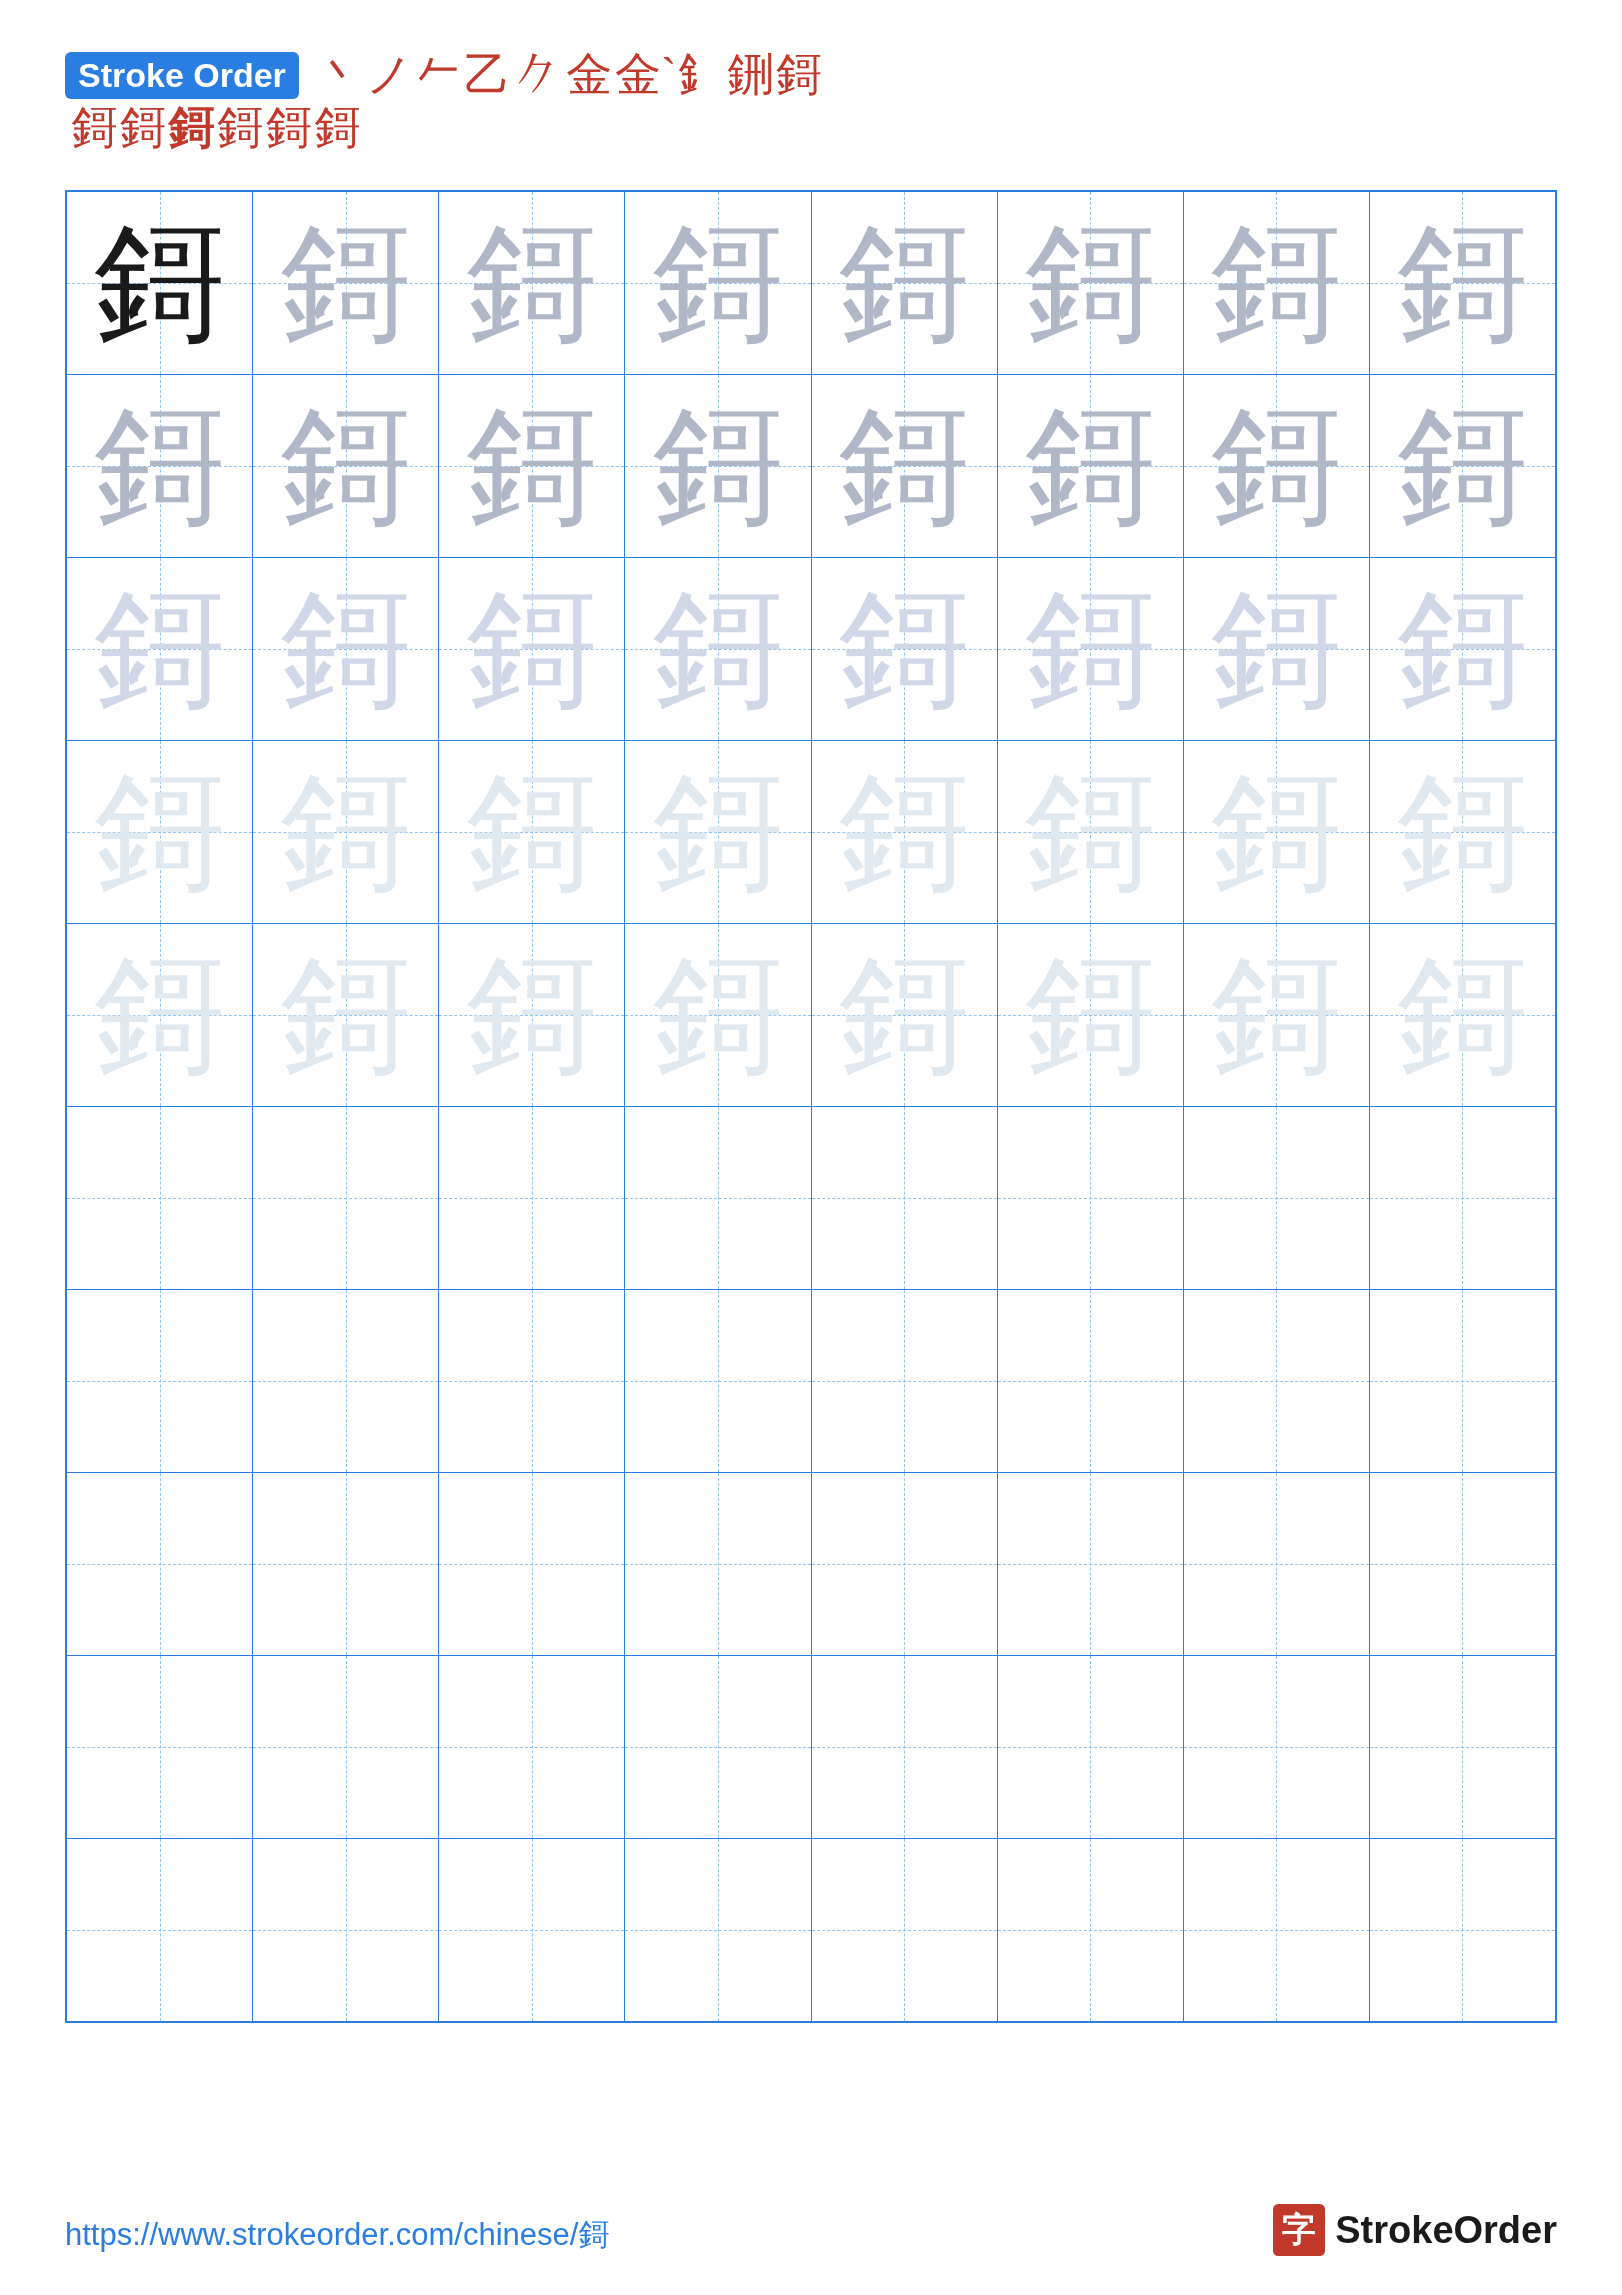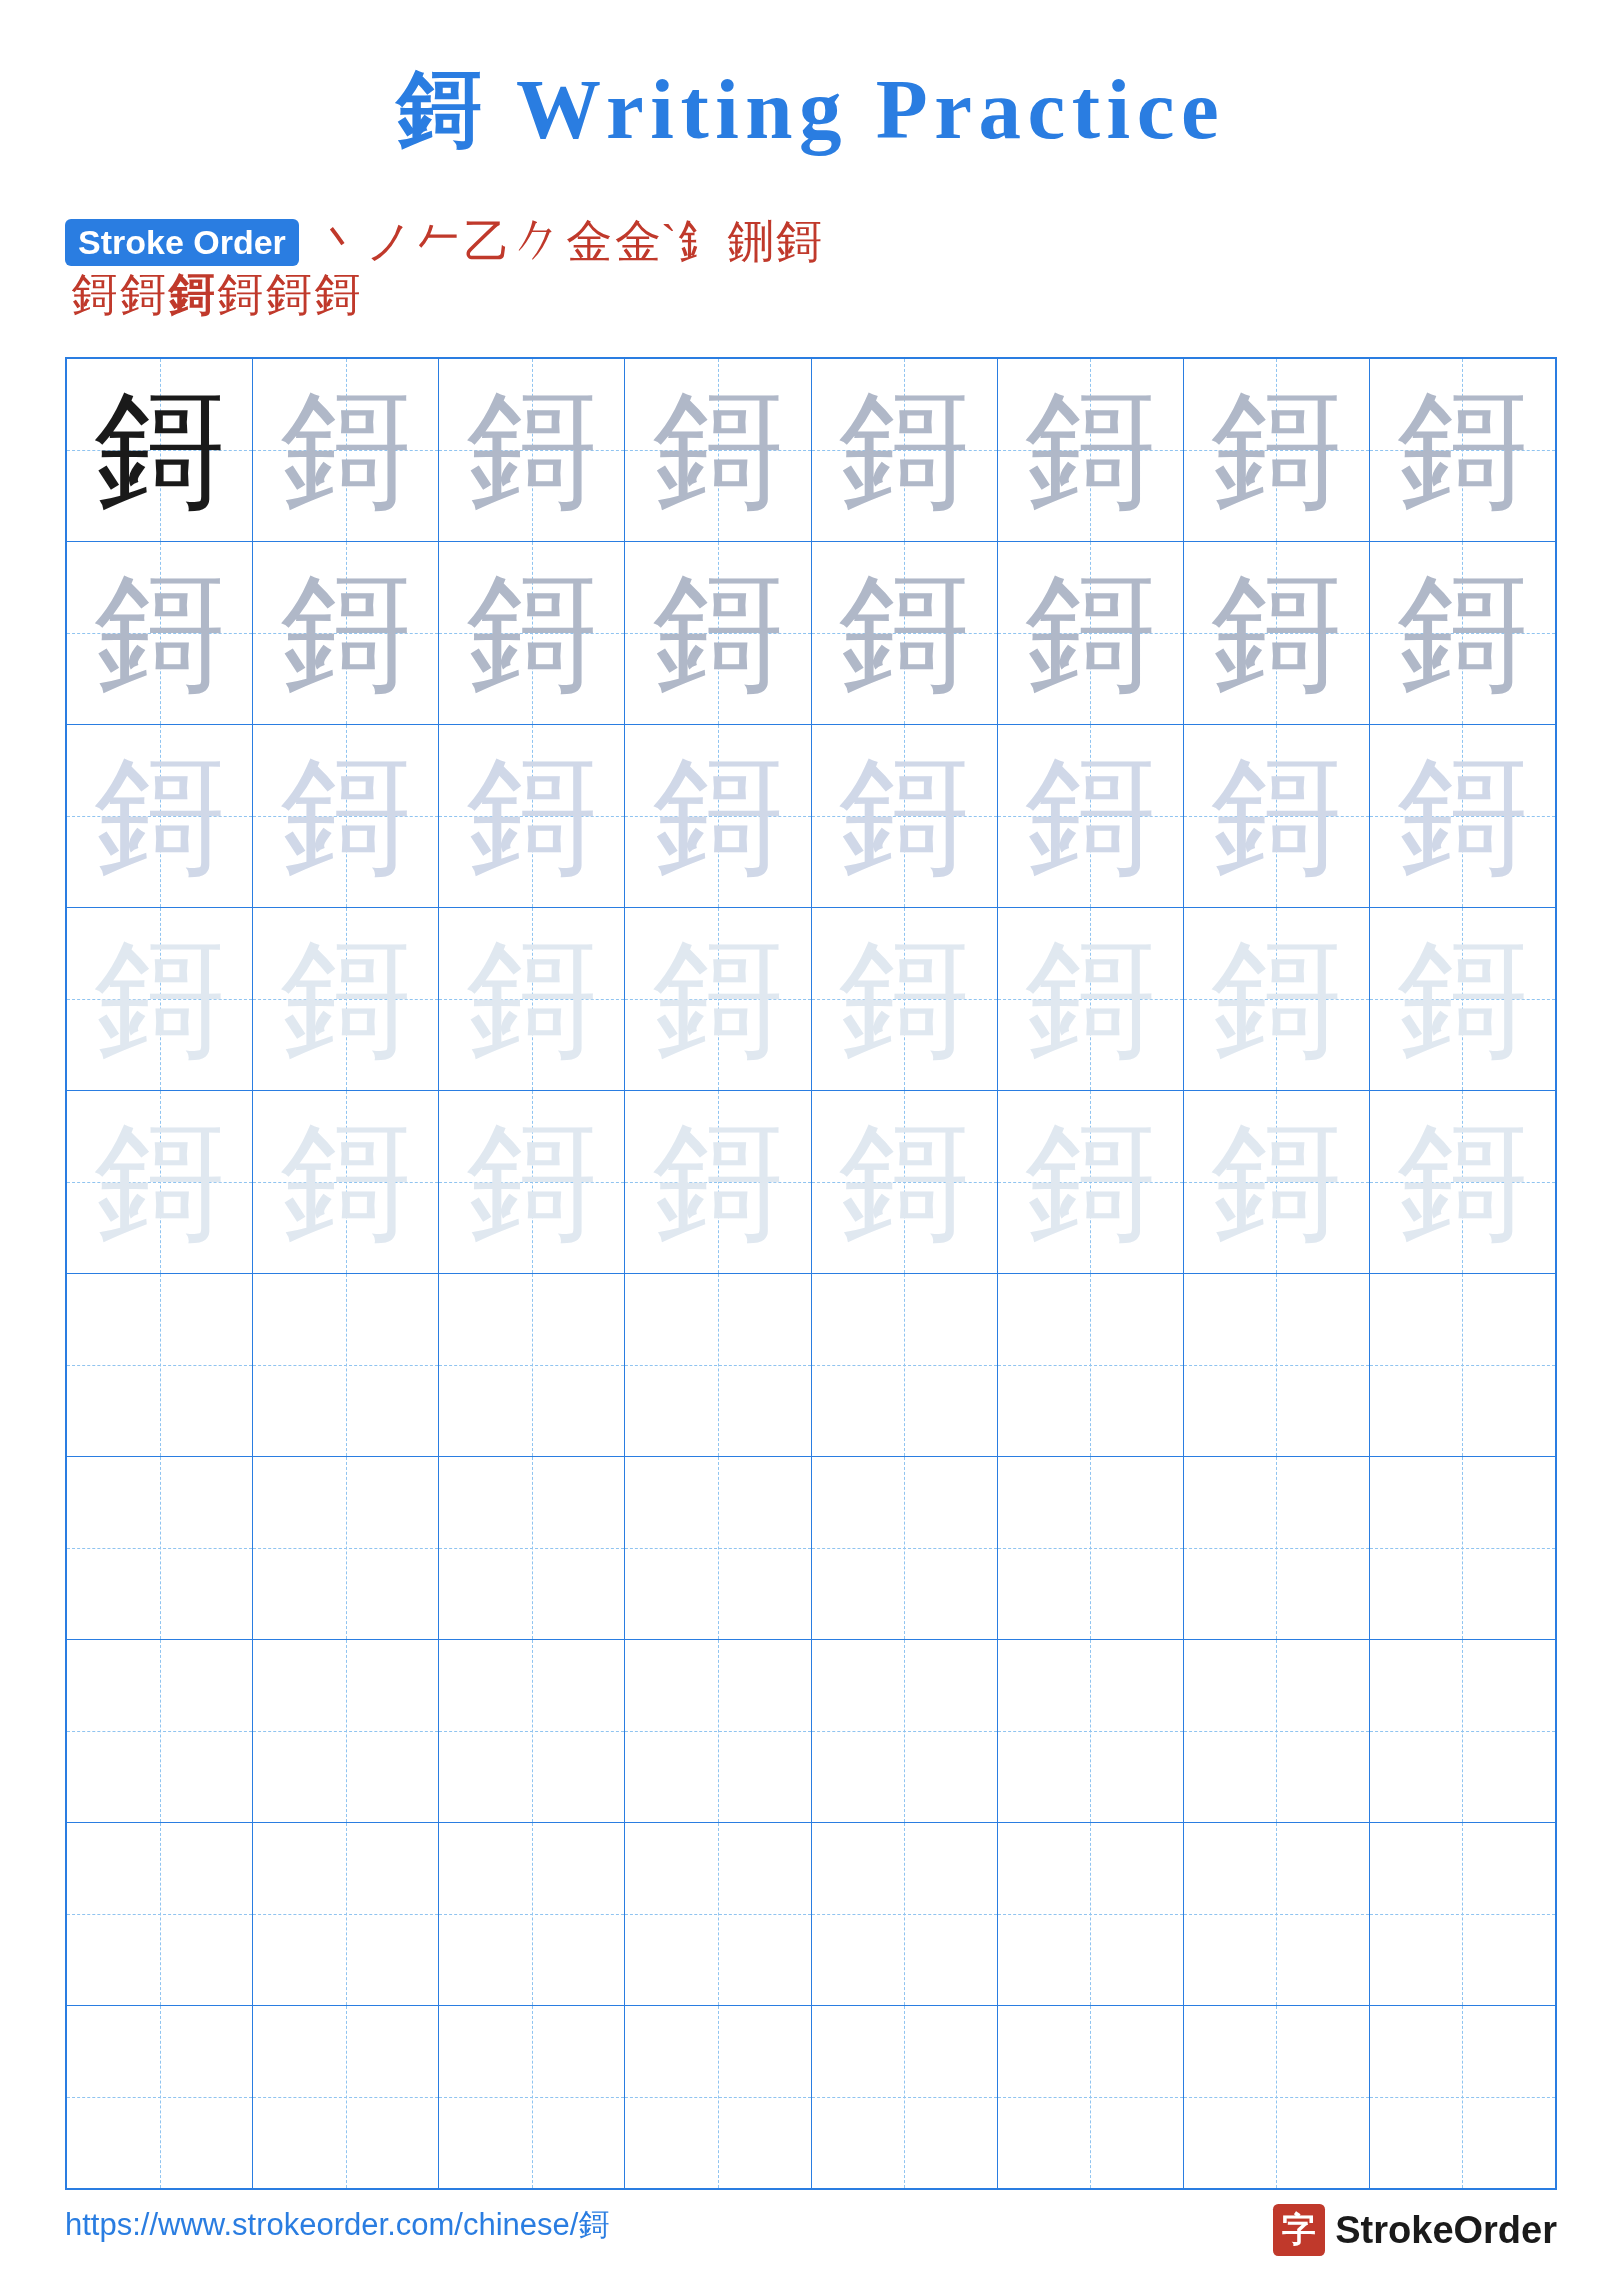--- a/index.html
+++ b/index.html
@@ -155,21 +155,21 @@
     }
 
     
     .footer {
       position: absolute;
       bottom: 39px;
       left: 65px;
       right: 65px;
       display: flex;
       justify-content: space-between;
-      align-items: flex-start;
+      align-items: flex-end;
     }
 
     .footer-url {
       font-size: 31px;
       color: #2a7de1;
       font-family: sans-serif;
     }
 
     .footer-logo {
       display: flex;
@@ -196,23 +196,20 @@
       font-weight: bold;
       color: #1a1a1a;
       font-family: sans-serif;
     }
   </style>
 </head>
 <body>
 
 <div class="page">
 
-  <div class="title">
-    <span>鎶</span><span> Writing Practice</span>
-  </div>
 
   <div class="stroke-order-section">
     <div class="stroke-order-line">
       <span class="stroke-order-badge">Stroke Order</span>
       <div class="stroke-chars">
         <span class="stroke-char">丶</span>
         <span class="stroke-char">ノ</span>
         <span class="stroke-char">𠂉</span>
         <span class="stroke-char">乙</span>
         <span class="stroke-char">𠂊</span>

